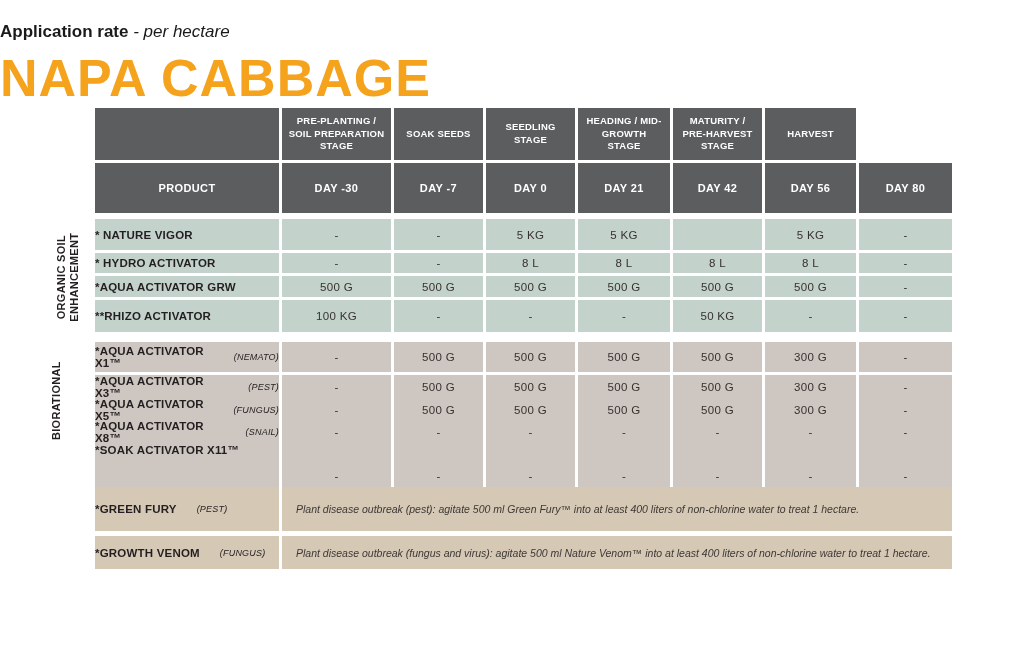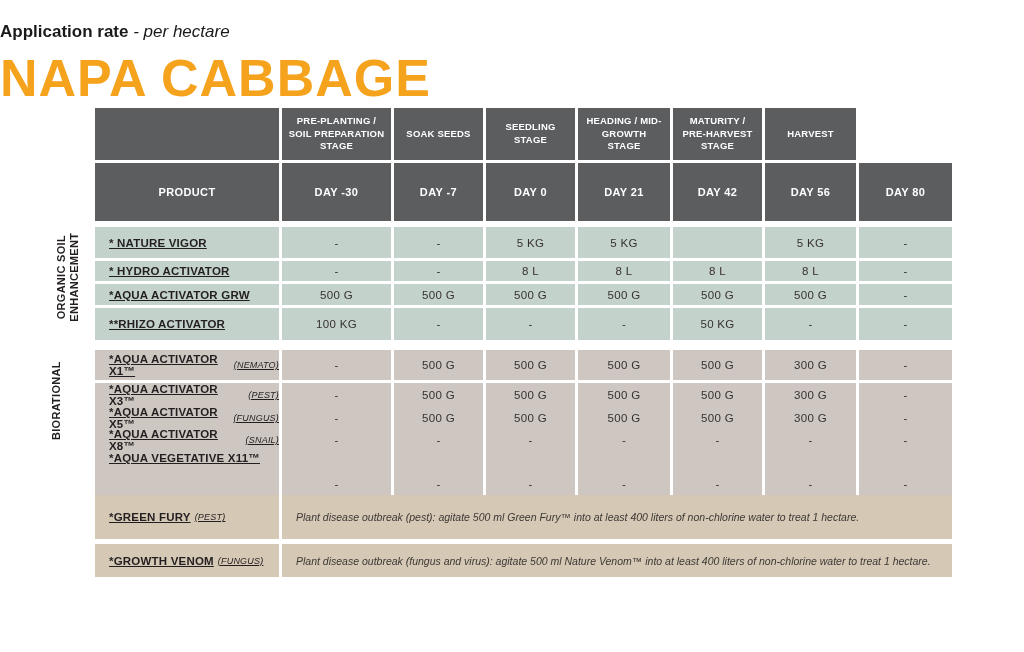--- a/index.html
+++ b/index.html
@@ -19,22 +19,22 @@
 
   .cell { display:flex; align-items:center; justify-content:center; }
   .hdr { background:#5c5d5f; color:#ffffff; text-align:center; }
   .stage { font-size:9.5px; font-weight:bold; line-height:1.35; padding:2px 6px; letter-spacing:0.2px; }
   .dayh { font-size:11px; font-weight:bold; letter-spacing:0.4px; }
 
   .g-green  { background:#c4d2cc; }
   .g-gray   { background:#cdc6c1;align-items:center; }
   .g-tan    { background:#d5c8b5; }
 
-  .pcell { justify-content:flex-start; padding-left:14px; font-size:11.5px; font-weight:bold; color:#231f20; letter-spacing:0.2px;text-decoration:underline; }
-  .pcell .sfx { font-weight:normal; font-style:italic; font-size:9px; margin-left:4px; }
+  .pcell { justify-content:flex-start; font-size:11.5px; font-weight:bold; color:#231f20; letter-spacing:0.2px; }
+  .pcell .sfx { font-weight:normal; font-style:italic; font-size:9px; margin-left:20px; }
   .pcell.twoline { flex-direction:column; align-items:flex-start; justify-content:center; line-height:1.25; }
   .pcell.twoline .sfx { margin-left:0;margin-top:40px; }
   .vcell { font-size:11.5px; color:#37322f; letter-spacing:0.3px; }
   .ncell { justify-content:flex-start; padding-left:14px; font-size:10.5px; font-style:italic; color:#3d3835; }
 
   .gap6 { height:3px; }
   .gap-section { height:7px; }
   .gap-small { height:2px; }
 
   .vlabel { position:absolute; font-weight:bold; font-size:11px; color:#231f20; text-align:center; letter-spacing:0.3px; line-height:1.2; transform:rotate(-90deg); transform-origin:center; }
@@ -62,21 +62,21 @@
     <div class="row" style="height:52px;">
       <div class="cell hdr stage"></div>
       <div class="cell hdr stage">PRE-PLANTING / SOIL PREPARATION STAGE</div>
       <div class="cell hdr stage">SOAK SEEDS</div>
       <div class="cell hdr stage">SEEDLING STAGE</div>
       <div class="cell hdr stage">HEADING / MID-GROWTH STAGE</div>
       <div class="cell hdr stage">MATURITY / PRE-HARVEST STAGE</div>
       <div class="cell hdr stage">HARVEST</div>
     </div>
 
-    <div class="row" style="height:58px;">
+    <div class="row" style="height:50px;">
       <div class="cell hdr dayh">PRODUCT</div>
       <div class="cell hdr dayh">DAY -30</div>
       <div class="cell hdr dayh">DAY -7</div>
       <div class="cell hdr dayh">DAY 0</div>
       <div class="cell hdr dayh">DAY 21</div>
       <div class="cell hdr dayh">DAY 42</div>
       <div class="cell hdr dayh">DAY 56</div>
       <div class="cell hdr dayh">DAY 80</div>
     </div>
 
@@ -179,21 +179,21 @@
       <div class="cell g-gray vcell">-</div>
       <div class="cell g-gray vcell">-</div>
       <div class="cell g-gray vcell">-</div>
       <div class="cell g-gray vcell">-</div>
       <div class="cell g-gray vcell">-</div>
       <div class="cell g-gray vcell">-</div>
     </div>
 
     <div class="row" style="height:34px;">
       <div class="cell g-gray pcell twoline">
-        <span>*AQUA VEGETATIVE X11™</span>
+        <span>*SOAK ACTIVATOR X11™</span>
         <span class="sfx">(COMPOSE)</span>
       </div>
       <div class="cell g-gray vcell">-</div>
       <div class="cell g-gray vcell">-</div>
       <div class="cell g-gray vcell">-</div>
       <div class="cell g-gray vcell">-</div>
       <div class="cell g-gray vcell">-</div>
       <div class="cell g-gray vcell">-</div>
       <div class="cell g-gray vcell">-</div>
     </div>

